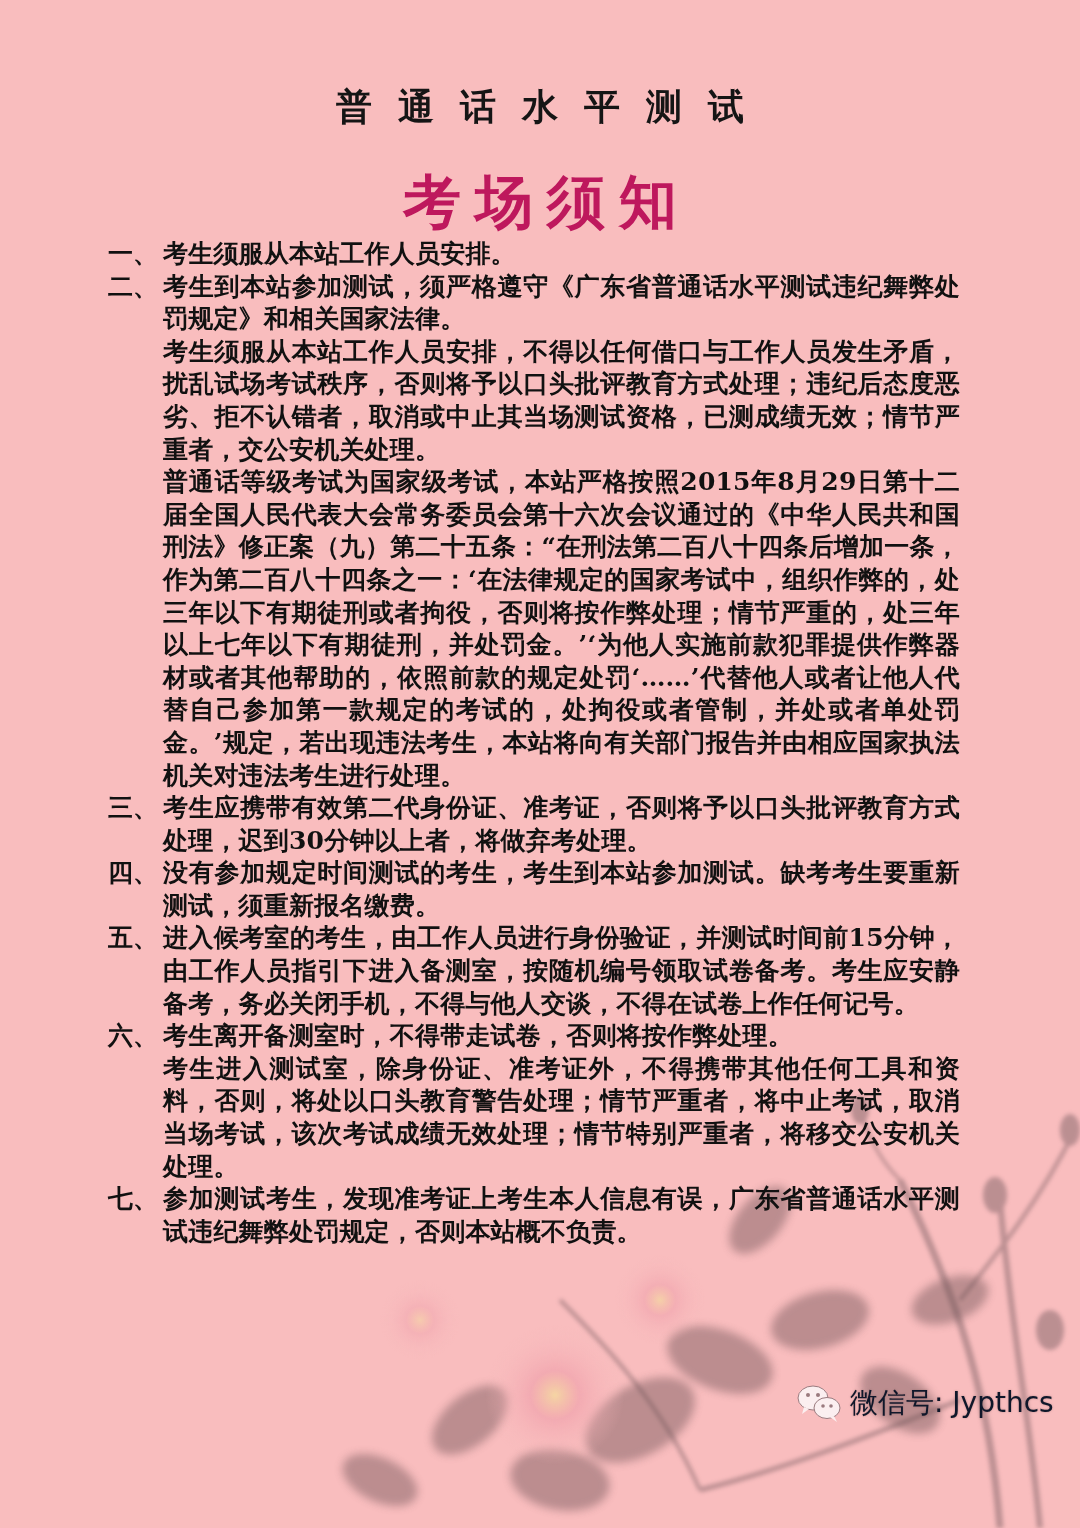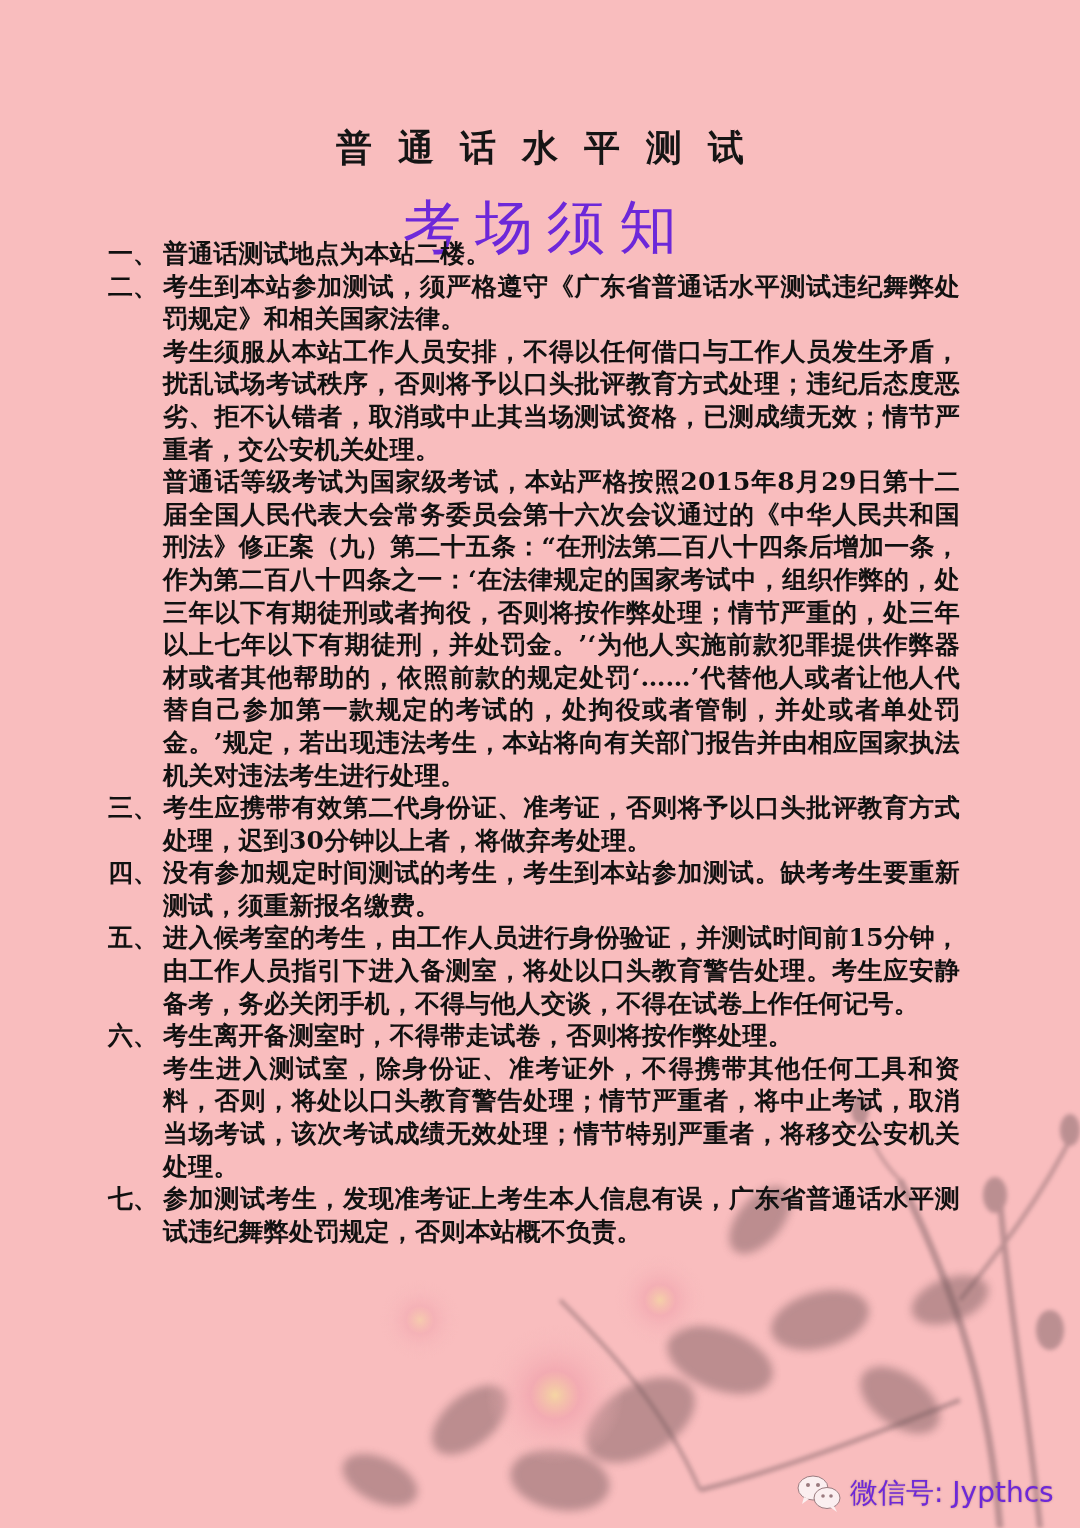--- a/index.html
+++ b/index.html
@@ -27,30 +27,29 @@
       top: 78px;
       text-align: center;
     }
     .subtitle {
       font-size: 36px;
       font-weight: bold;
       letter-spacing: 26px;
       margin-left: 26px;
       line-height: 56px;
       color: #151515;
-      margin-top: 41px;
     }
     .title {
       font-size: 58px;
-      font-weight: normal;
+      font-weight: bold;
       letter-spacing: 14px;
       margin-left: 14px;
       line-height: 80px;
-      margin-top: 12px;
-      color: #6d28d9;
+      margin-top: 28px;
+      color: #be185d;
     }
     .content {
       position: absolute;
       left: 108px;
       top: 238px;
       width: 852px;
     }
     .item {
       display: flex;
       align-items: flex-start;
@@ -71,24 +70,24 @@
       font-weight: bold;
       line-height: 32.6px;
       text-align: justify;
       text-align-last: left;
       letter-spacing: 0.2px;
       margin: 0;
     }
     .watermark {
       position: absolute;
       left: 796px;
-      top: 1473px;
+      top: 1383px;
       display: flex;
       align-items: center;
-      color: #6d28d9;
+      color: #0f172a;
       font-family: "DejaVu Sans", "Liberation Sans", sans-serif;
       font-size: 28px;
       text-shadow: 0 0 2px rgba(120,80,80,0.5);
     }
     .wechat-icon {
       width: 46px;
       height: 40px;
       margin-right: 8px;
       position: relative;
     }
@@ -144,21 +143,21 @@
 
 <div class="header">
   <div class="subtitle">普通话水平测试</div>
   <div class="title">考场须知</div>
 </div>
 
 <div class="content">
   <div class="item">
     <div class="num">一、</div>
     <div class="body">
-      <p class="para">普通话测试地点为本站二楼。</p>
+      <p class="para">考生须服从本站工作人员安排。</p>
     </div>
   </div>
   <div class="item">
     <div class="num">二、</div>
     <div class="body">
       <p class="para">考生到本站参加测试，须严格遵守《广东省普通话水平测试违纪舞弊处罚规定》和相关国家法律。</p>
       <p class="para">考生须服从本站工作人员安排，不得以任何借口与工作人员发生矛盾，扰乱试场考试秩序，否则将予以口头批评教育方式处理；违纪后态度恶劣、拒不认错者，取消或中止其当场测试资格，已测成绩无效；情节严重者，交公安机关处理。</p>
       <p class="para">普通话等级考试为国家级考试，本站严格按照2015年8月29日第十二届全国人民代表大会常务委员会第十六次会议通过的《中华人民共和国刑法》修正案（九）第二十五条：“在刑法第二百八十四条后增加一条，作为第二百八十四条之一：‘在法律规定的国家考试中，组织作弊的，处三年以下有期徒刑或者拘役，否则将按作弊处理；情节严重的，处三年以上七年以下有期徒刑，并处罚金。’‘为他人实施前款犯罪提供作弊器材或者其他帮助的，依照前款的规定处罚‘……’代替他人或者让他人代替自己参加第一款规定的考试的，处拘役或者管制，并处或者单处罚金。’规定，若出现违法考生，本站将向有关部门报告并由相应国家执法机关对违法考生进行处理。</p>
     </div>
   </div>
@@ -170,21 +169,21 @@
   </div>
   <div class="item">
     <div class="num">四、</div>
     <div class="body">
       <p class="para">没有参加规定时间测试的考生，考生到本站参加测试。缺考考生要重新测试，须重新报名缴费。</p>
     </div>
   </div>
   <div class="item">
     <div class="num">五、</div>
     <div class="body">
-      <p class="para">进入候考室的考生，由工作人员进行身份验证，并测试时间前15分钟，由工作人员指引下进入备测室，将处以口头教育警告处理。考生应安静备考，务必关闭手机，不得与他人交谈，不得在试卷上作任何记号。</p>
+      <p class="para">进入候考室的考生，由工作人员进行身份验证，并测试时间前15分钟，由工作人员指引下进入备测室，按随机编号领取试卷备考。考生应安静备考，务必关闭手机，不得与他人交谈，不得在试卷上作任何记号。</p>
     </div>
   </div>
   <div class="item">
     <div class="num">六、</div>
     <div class="body">
       <p class="para">考生离开备测室时，不得带走试卷，否则将按作弊处理。</p>
       <p class="para">考生进入测试室，除身份证、准考证外，不得携带其他任何工具和资料，否则，将处以口头教育警告处理；情节严重者，将中止考试，取消当场考试，该次考试成绩无效处理；情节特别严重者，将移交公安机关处理。</p>
     </div>
   </div>
   <div class="item">

